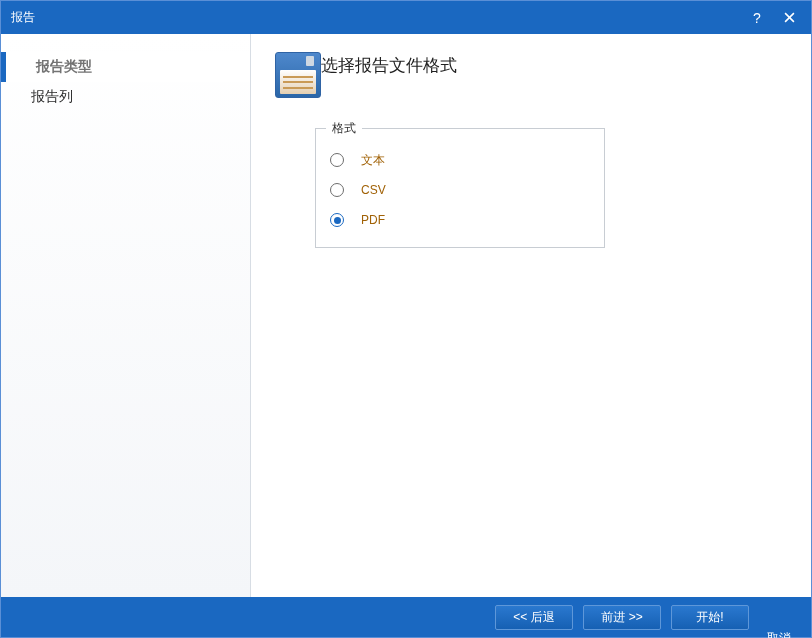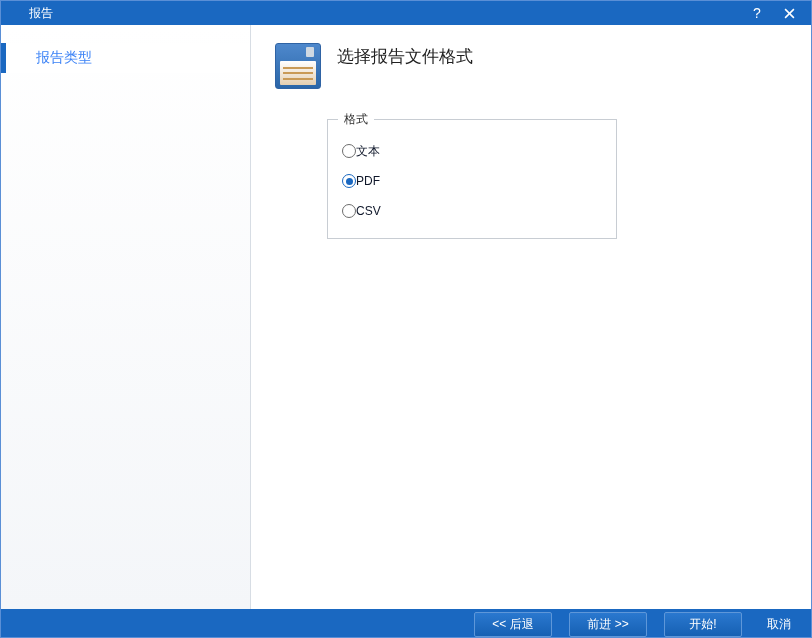--- a/index.html
+++ b/index.html
@@ -1,77 +1,77 @@
 <!DOCTYPE html>
 <html><head>
 <meta charset="utf-8">
 <style>
   * { box-sizing: border-box; margin: 0; padding: 0; }
   html, body { width: 812px; height: 638px; overflow: hidden; font-family: "Microsoft YaHei", "Segoe UI", sans-serif; }
   .window { width: 812px; height: 638px; border: 1px solid #5a8fd6; display: flex; flex-direction: column; background: #fff; }
   .titlebar {
-    height: 24px; background: #1a68c1; color: #fff; display: flex; align-items: center;
-    padding: 0 6px 0 28px; font-size: 12px;
+    height: 33px; background: #1a68c1; color: #fff; display: flex; align-items: center;
+    padding: 0 6px 0 10px; font-size: 12px;
   }
   .titlebar .title { flex: 1; }
   .titlebar .help-icon, .titlebar .close-icon {
     width: 32px; height: 28px; display: flex; align-items: center; justify-content: center;
     font-size: 14px; cursor: pointer; color: #fff;
   }
   .titlebar .close-icon svg { width: 11px; height: 11px; }
   .body { flex: 1; display: flex; min-height: 0; }
   .sidebar {
     width: 250px; background: linear-gradient(to bottom, #fff 0%, #f4f6f9 100%);
     border-right: 1px solid #d7dde4; padding-top: 18px;
   }
   .sidebar-item {
     height: 30px; display: flex; align-items: center; font-size: 14px; color: #2a2a2a;
     padding-left: 30px; cursor: pointer;
   }
   .sidebar-item.selected {
-    border-left: 5px solid #1a68c1; font-weight: normal; color: #3b82f6;
+    border-left: 5px solid #1a68c1; font-weight: bold; color: #737373;
     background: #fff;
   }
   .main { flex: 1; background: #fff; padding: 18px 24px; position: relative; }
-  .header-row { display: flex; align-items: flex-start; gap: 16px; }
+  .header-row { display: flex; align-items: flex-start; }
   .save-icon {
     width: 46px; height: 46px; border: 1px solid #2f63a4; border-radius: 3px;
     background: linear-gradient(#4e88cc, #2a66a8);
     display: flex; flex-direction: column; overflow: hidden; position: relative;
   }
   .save-icon .shutter { position:absolute; top:3px; right:6px; width:8px; height:10px; background:#cfd8e2; border-radius:1px; }
   .save-icon .label-area {
     position:absolute; left:4px; right:4px; bottom:3px; height:24px;
     background: linear-gradient(#fff, #e4cfb1); border-radius:1px; display:flex; flex-direction:column; justify-content:space-evenly; padding:2px 3px;
   }
   .save-icon .label-area span { height:2px; background:#c99a56; }
   .page-title { font-size: 17px; color: #222; padding-top: 2px; }
   .format-group {
-    margin-top: 30px; margin-left: 52px; width: 290px; border: 1px solid #c8cdd3;
+    margin-top: 30px; margin-left: 40px; width: 290px; border: 1px solid #c8cdd3;
     padding: 16px 14px 12px; position: relative;
   }
   .format-group .legend {
     position: absolute; top: -9px; left: 10px; background: #fff; padding: 0 6px;
     font-size: 12px; color: #333;
   }
   .radio-row {
-    display: flex; align-items: center; height: 30px; cursor: pointer; font-size: 12px; color: #0f172a;
-    gap: 0;
+    display: flex; align-items: center; height: 30px; cursor: pointer; font-size: 12px; color: #a16207;
+    gap: 17px;
   }
   .radio-row .radio {
     width: 14px; height: 14px; border: 1px solid #6d6d6d; border-radius: 50%; display: flex;
     align-items: center; justify-content: center; background: #fff;
   }
   .radio-row.selected .radio { border-color: #1a68c1; }
   .radio-row.selected .radio::after {
     content: ""; width: 7px; height: 7px; border-radius: 50%; background: #1a68c1;
   }
   .footer {
-    height: 28px; background: #1a68c1; display: flex; align-items: flex-end; justify-content: flex-end;
-    padding-right: 12px; gap: 17px;
+    height: 40px; background: #1a68c1; display: flex; align-items: center; justify-content: flex-end;
+    padding-right: 12px; gap: 10px;
   }
   .footer .btn {
     height: 25px; min-width: 78px; padding: 0 10px; border: 1px solid #5e97d9;
     background: linear-gradient(#2a78cf, #1660b3); color: #fff; font-size: 12px;
     display: flex; align-items: center; justify-content: center; cursor: pointer; border-radius: 2px;
   }
   .footer .btn.primary { font-weight: normal; }
   .footer .btn.text-only { border: none; background: none; min-width: auto; padding: 0 8px; margin-top: 42px; }
 </style>
 </head>
@@ -86,20 +86,23 @@
           <path d="M1 1 L9 9 M9 1 L1 9" stroke="#fff" stroke-width="1.4" fill="none"></path>
         </svg>
     </span>
   </div>
 
   <div class="body">
     <div class="sidebar">
       <div class="sidebar-item selected">
         <span>报告类型</span>
       </div>
+      <div class="sidebar-item">
+        <span>报告列</span>
+      </div>
     </div>
 
     <div class="main">
       <div class="header-row">
         <div class="save-icon">
           <div class="shutter"></div>
           <div class="label-area">
               <span></span>
               <span></span>
               <span></span>
@@ -108,27 +111,27 @@
         <div class="page-title">选择报告文件格式</div>
       </div>
 
       <div class="format-group">
         <span class="legend">格式</span>
 
         <div class="radio-row">
           <span class="radio"></span>
           <span>文本</span>
         </div>
+        <div class="radio-row">
+          <span class="radio"></span>
+          <span>CSV</span>
+        </div>
         <div class="radio-row selected">
           <span class="radio"></span>
           <span>PDF</span>
-        </div>
-        <div class="radio-row">
-          <span class="radio"></span>
-          <span>CSV</span>
         </div>
       </div>
     </div>
   </div>
 
   <div class="footer">
     <div class="btn">
       <span>&lt;&lt;  后退</span>
     </div>
     <div class="btn">

